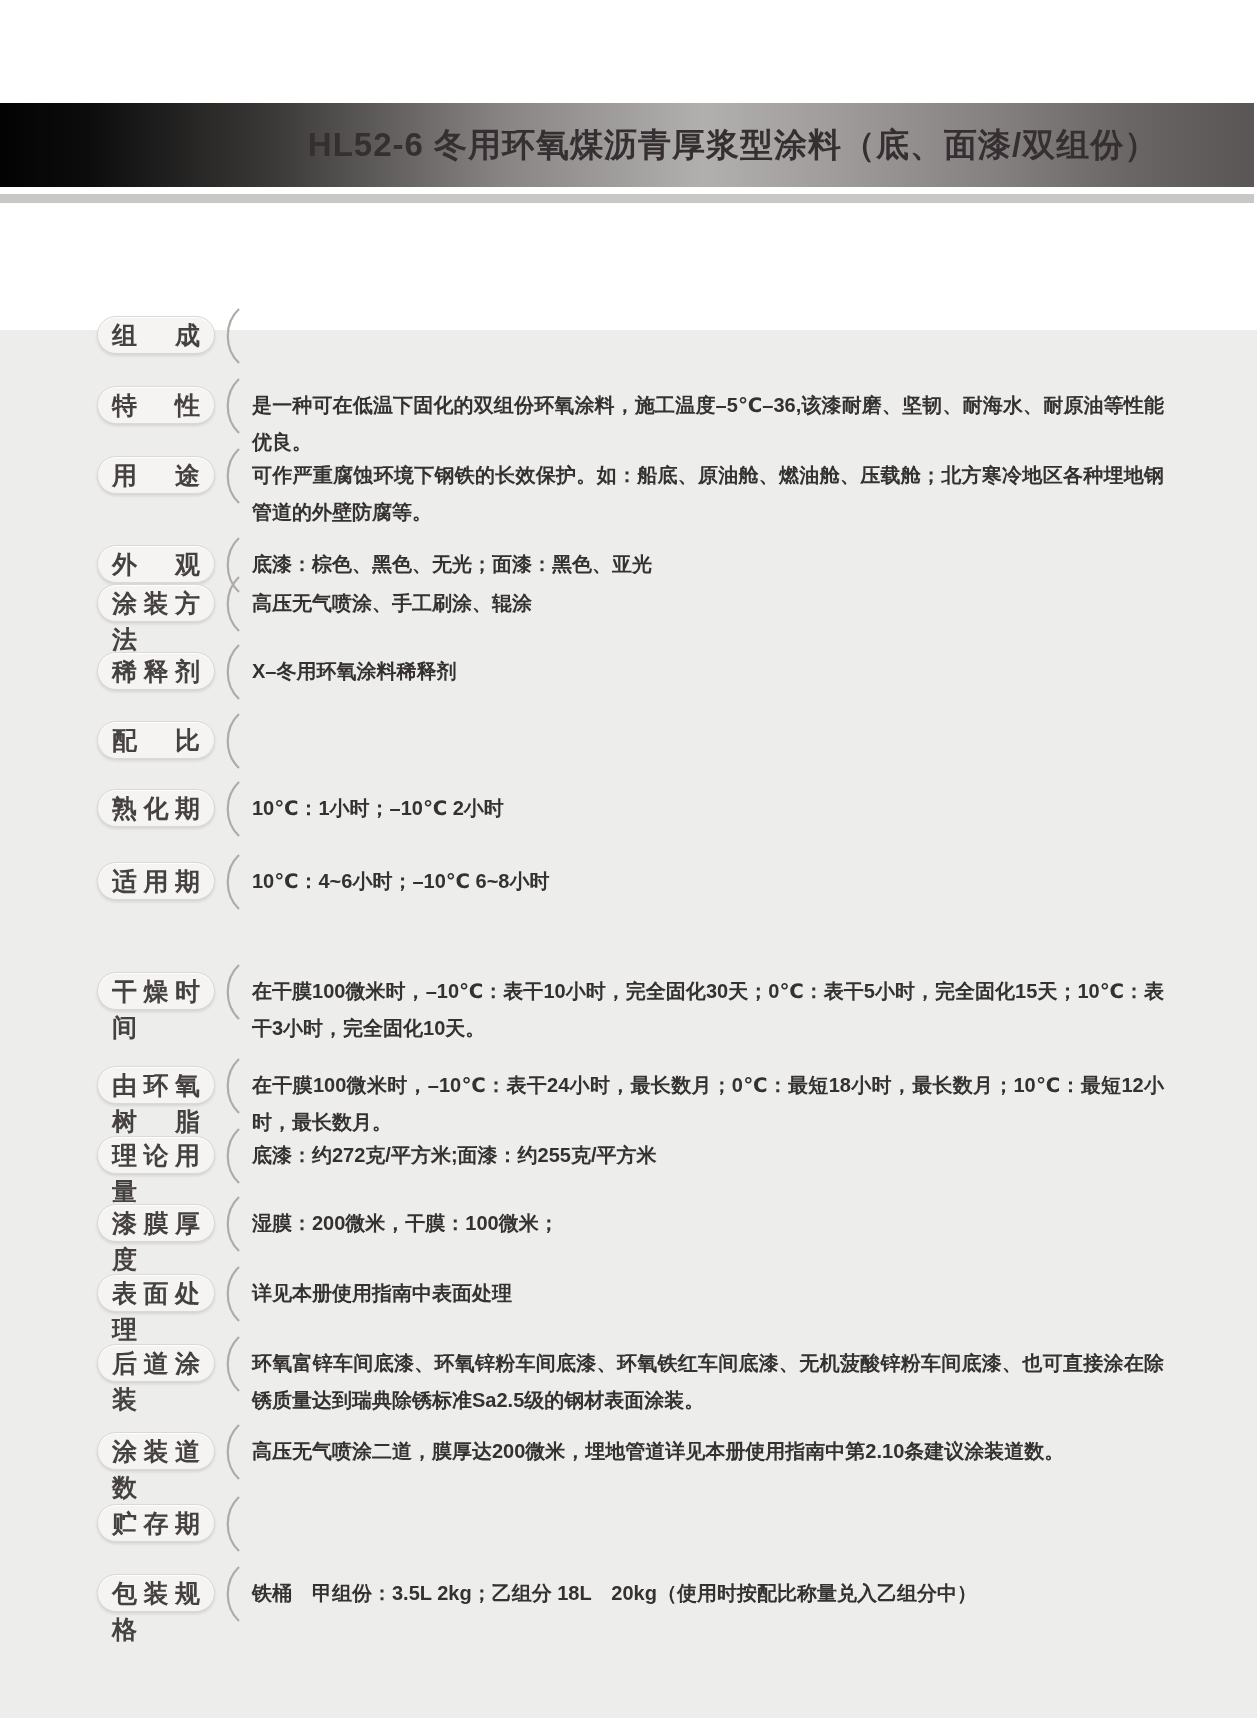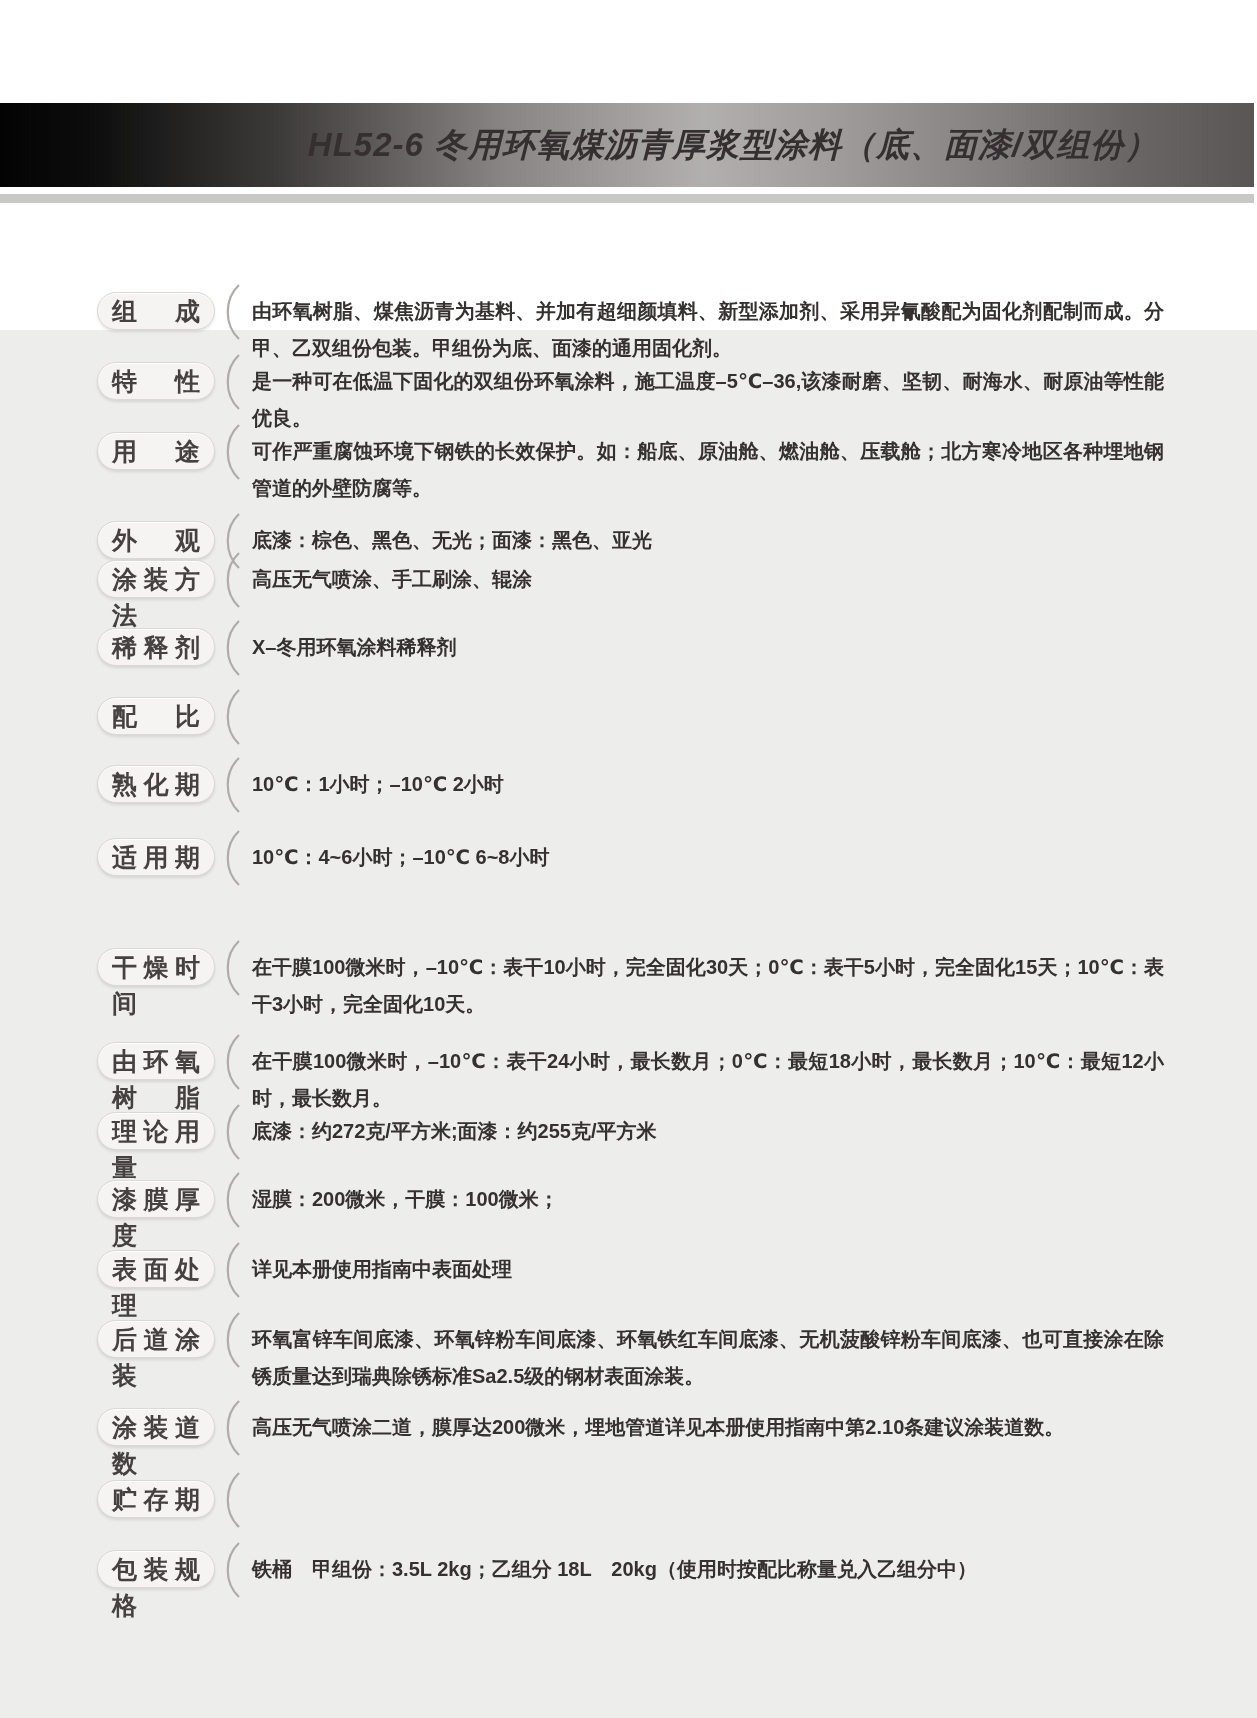--- a/index.html
+++ b/index.html
@@ -14,27 +14,27 @@
   }
   .header-bar {
     position:absolute; left:0; top:103px; width:1254px; height:84px;
     background:linear-gradient(90deg,#030303 0%,#0c0c0c 7%,#3c3a39 22%,
       #878483 40%,#b2b0af 56%,#a09d9c 66%,#837f7e 80%,#6a6665 90%,#5a5655 100%);
     display:flex; align-items:center;
   }
   .header-title {
     width:100%; box-sizing:border-box; padding-left:212px;
     text-align:center; font-size:33px; font-weight:bold;
-    color:#362f31; letter-spacing:1px; white-space:nowrap;font-style:italic;
+    color:#362f31; letter-spacing:1px; white-space:nowrap;
   }
   .band {
     position:absolute; left:0; top:194px; width:1254px; height:9px;
     background:#c8c8c7;
   }
-  .row { position:absolute; left:97px; display:flex; align-items:flex-start; }
+  .row { position:absolute; left:97px; display:flex; align-items:flex-start;margin-top:24px; }
   .pill {
     flex:0 0 auto; width:118px; height:38px; line-height:36px;
     background:#f5f4f2; border:1px solid #dbd8d5; border-radius:19px;
     box-shadow:0 2px 3px rgba(0,0,0,0.10), inset 0 1px 0 #ffffff;
     font-size:25px; font-weight:bold; color:#454140;
     padding:0 14px; box-sizing:border-box;
     text-align:justify; text-align-last:justify;
   }
   .bracket { flex:0 0 auto; margin:-9px 0 0 3px; }
   .bracket svg { display:block; }
@@ -54,21 +54,20 @@
 </div>
 <div class="band"></div>
 
 <div class="row" style="top:292px">
   <div class="pill">组成</div>
   <div class="bracket">
       <svg width="26" height="58" viewBox="0 0 26 58">
         <path d="M21 2 C6 16 6 42 21 56" stroke="#aeaba8" stroke-width="2.2" fill="none"></path>
       </svg>
     </div>
-  <div class="text">由环氧树脂、煤焦沥青为基料、并加有超细颜填料、新型添加剂、采用异氰酸配为固化剂配制而成。分甲、乙双组份包装。甲组份为底、面漆的通用固化剂。</div>
 </div>
 
 <div class="row" style="top:362px">
   <div class="pill">特性</div>
   <div class="bracket">
       <svg width="26" height="58" viewBox="0 0 26 58">
         <path d="M21 2 C6 16 6 42 21 56" stroke="#aeaba8" stroke-width="2.2" fill="none"></path>
       </svg>
     </div>
   <div class="text">是一种可在低温下固化的双组份环氧涂料，施工温度–5℃–36,该漆耐磨、坚韧、耐海水、耐原油等性能优良。</div>

